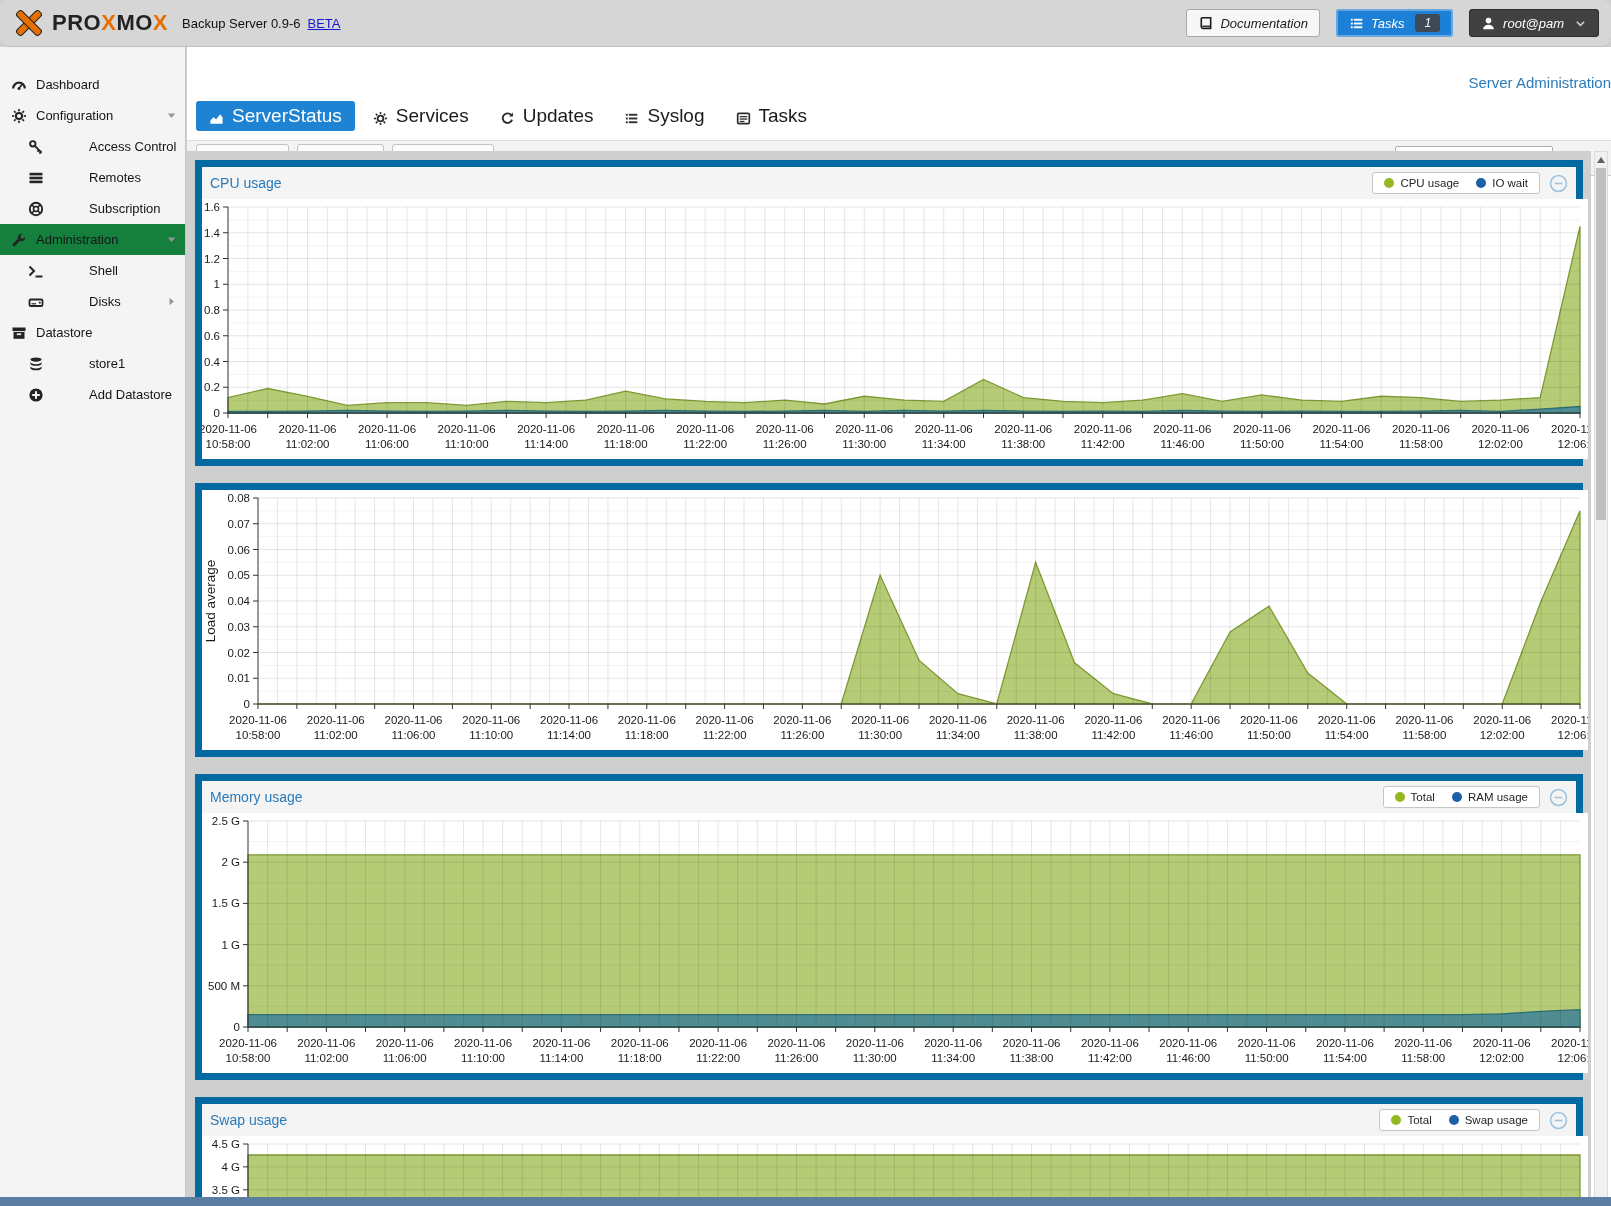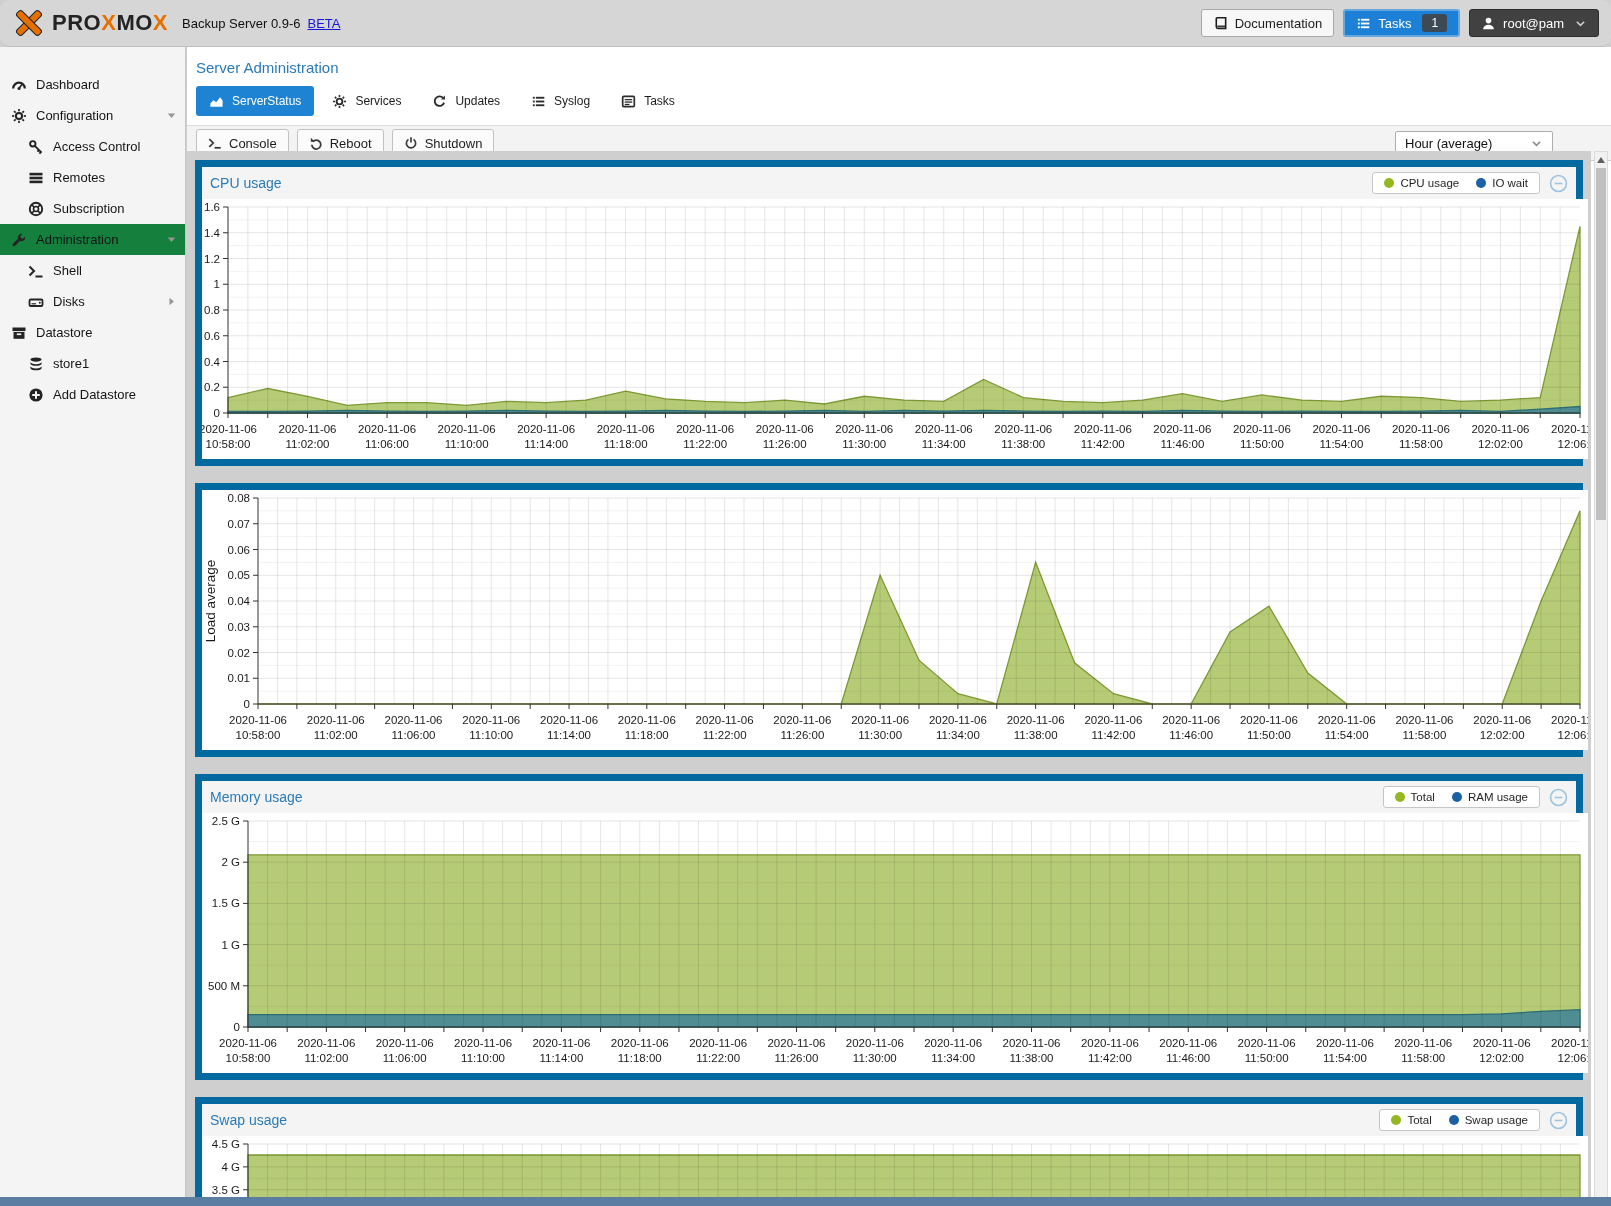--- a/index.html
+++ b/index.html
@@ -5,42 +5,42 @@
   html,body{margin:0;padding:0;background:#9a9a9a;font-family:"Liberation Sans",sans-serif;}
   .app{position:relative;width:1611px;height:1206px;overflow:hidden;background:#cfcfcf;}
   
   .topbar{position:absolute;top:0;left:0;right:0;height:47px;background:#d6d6d6;border-bottom:1px solid #bfbfbf;
           display:flex;align-items:center;padding:0 12px;box-sizing:border-box;z-index:6;border-radius:9px;}
   .logo-mark{width:34px;height:34px;flex:none;}
   .brand{font-size:22px;font-weight:bold;letter-spacing:.5px;color:#232323;margin-left:6px;}
   .brand .ox{color:#e57000;}
   .product{font-size:13px;color:#101010;margin-left:14px;}
   .beta{font-size:13px;color:#1616d6;text-decoration:underline;margin-left:7px;cursor:pointer;}
-  .tb-right{margin-left:auto;display:flex;gap:9px;align-items:center;}
+  .tb-right{margin-left:auto;display:flex;gap:16px;align-items:center;font-style:italic;}
   .btn{display:inline-flex;align-items:center;gap:7px;height:28px;padding:0 11px;border-radius:3px;
        font-size:13px;border:1px solid #a9a9a9;background:#f7f7f7;color:#1c1c1c;cursor:pointer;box-sizing:border-box;}
   .btn .ic{width:15px;height:15px;}
   .btn-tasks{background:#1d80d7;border:2px solid #66a8dd;color:#fff;}
   .badge{background:#3d4a55;color:#fff;border-radius:3px;padding:2px 9px;font-size:12px;margin-left:4px;}
   .btn-user{background:#414141;border-color:#2d2d2d;color:#fff;}
   .btn-user .chev{width:13px;height:13px;color:#cfcfcf;margin-left:3px;}
   
   .sidebar{position:absolute;top:47px;left:0;width:186px;bottom:0;background:#f4f4f4;border-right:1px solid #c6c6c6;
            box-sizing:border-box;padding-top:22px;z-index:5;}
   .sb-item{display:flex;align-items:center;height:31px;font-size:13px;color:#141414;cursor:pointer;padding-right:7px;}
   .sb-item .ic{width:16px;height:16px;margin-right:9px;color:#242424;flex:none;}
   .sb-item.lvl0{padding-left:11px;}
-  .sb-item.lvl1{padding-left:28px;}
+  .sb-item.lvl1{padding-left:28px;gap:36px;}
   .sb-item.selected{background:#15803d;}
   .sb-arrow{margin-left:auto;width:13px;height:13px;color:#969696;flex:none;}
   
   .main{position:absolute;left:187px;top:47px;right:0;bottom:0;background:#fff;}
-  .page-title{font-size:15px;color:#2a7ab9;padding:12px 0 5px 9px;height:19px;}
+  .page-title{font-size:15px;color:#2a7ab9;padding:27px 0 5px 9px;height:19px;text-align:right;}
   .tabbar{display:flex;gap:5px;padding:3px 0 9px 9px;background:#fff;height:30px;}
-  .tab{display:inline-flex;align-items:center;gap:8px;padding:0 13px;border-radius:3px;font-size:12px;color:#1b1b1b;cursor:pointer;}
+  .tab{display:inline-flex;align-items:center;gap:8px;padding:0 13px;border-radius:3px;font-size:19px;color:#1b1b1b;cursor:pointer;}
   .tab .ic{width:15px;height:15px;color:#2c2c2c;}
   .tab.active{background:#1f83d3;color:#fff;}
   .tab.active .ic{color:#fff;}
   .toolbar{display:flex;align-items:center;background:#f3f3f3;border-top:1px solid #dedede;border-bottom:1px solid #cbcbcb;
            padding:0 9px;gap:8px;height:36px;box-sizing:border-box;}
   .tbtn{display:inline-flex;align-items:center;gap:7px;height:26px;padding:0 11px;border-radius:3px;font-size:13px;
         border:1px solid #c2c2c2;background:#fbfbfb;color:#1c1c1c;cursor:pointer;justify-content:flex-end;}
   .tbtn .ic{width:14px;height:14px;color:#3a3a3a;}
   .select{margin-left:auto;margin-right:49px;width:158px;height:25px;background:#fff;border:1px solid #aeaeae;border-radius:2px;
           display:flex;align-items:center;font-size:13px;color:#101010;padding:0 9px;box-sizing:border-box;cursor:pointer;}

